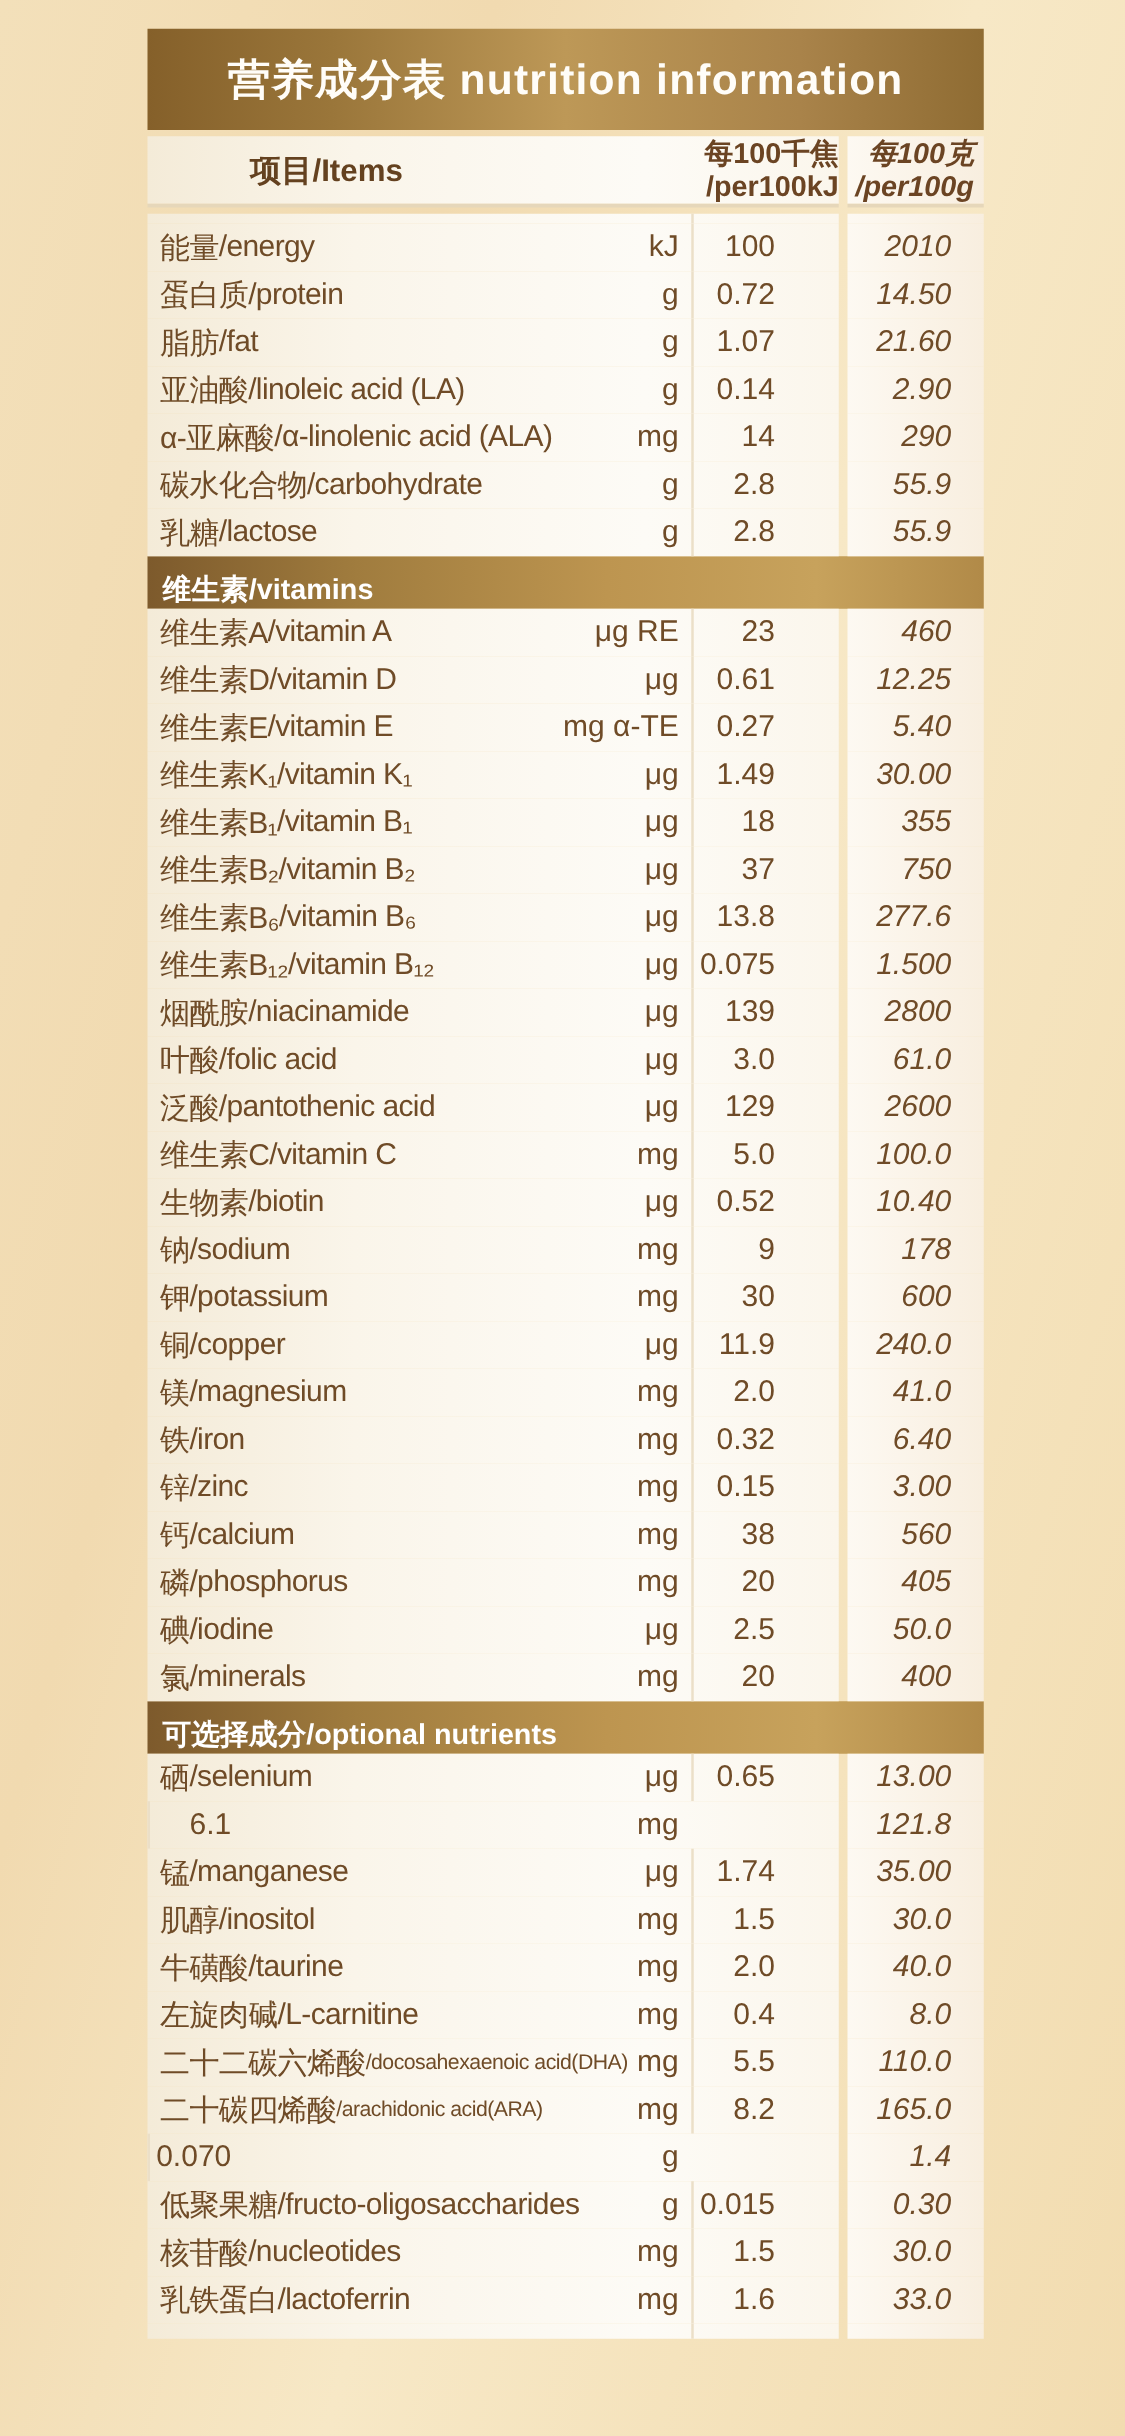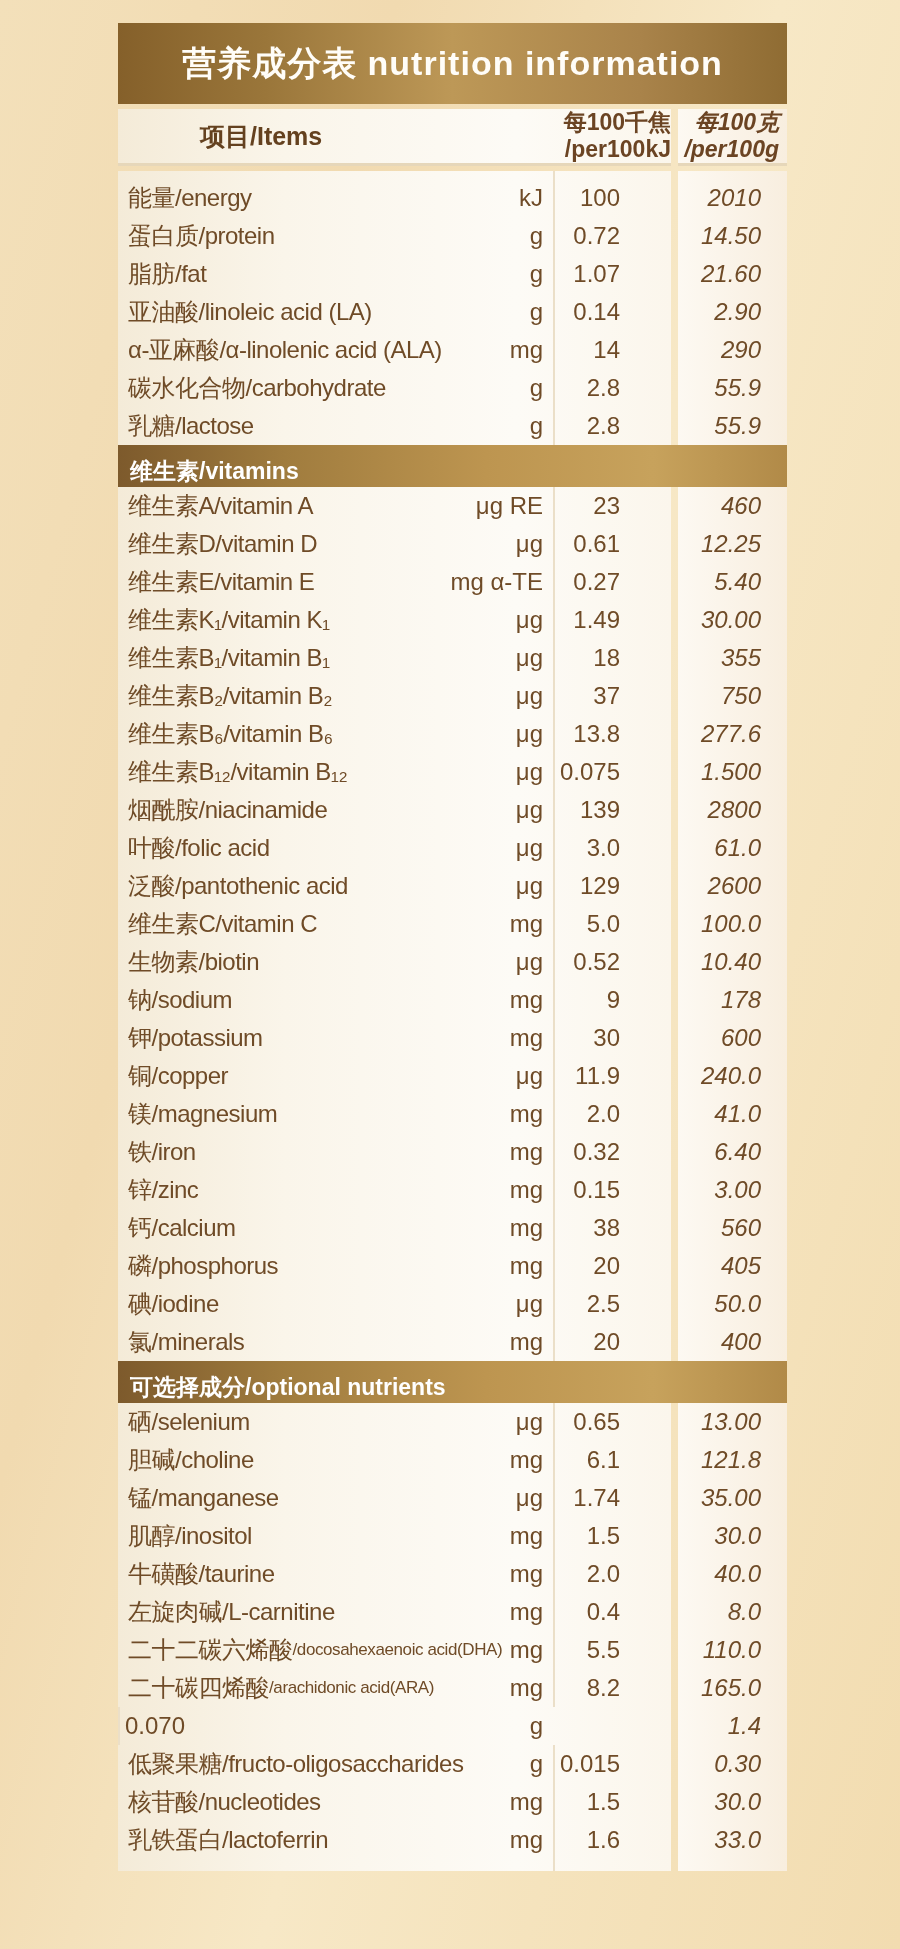--- a/index.html
+++ b/index.html
@@ -654,24 +654,20 @@
               <span>0.65</span>
             </div>
           </div>
           <div class="gap"></div>
           <div class="block-g">
             <span class="val-g">13.00</span>
           </div>
         </div>
         <div class="row">
           <div class="block-main">
-            <div class="cell-name">
-              <span class="name-zh">胆碱</span>
-              <span class="name-en">/choline</span>
-            </div>
             <div class="cell-unit">
               <span>mg</span>
             </div>
             <div class="cell-kj">
               <span>6.1</span>
             </div>
           </div>
           <div class="gap"></div>
           <div class="block-g">
             <span class="val-g">121.8</span>

